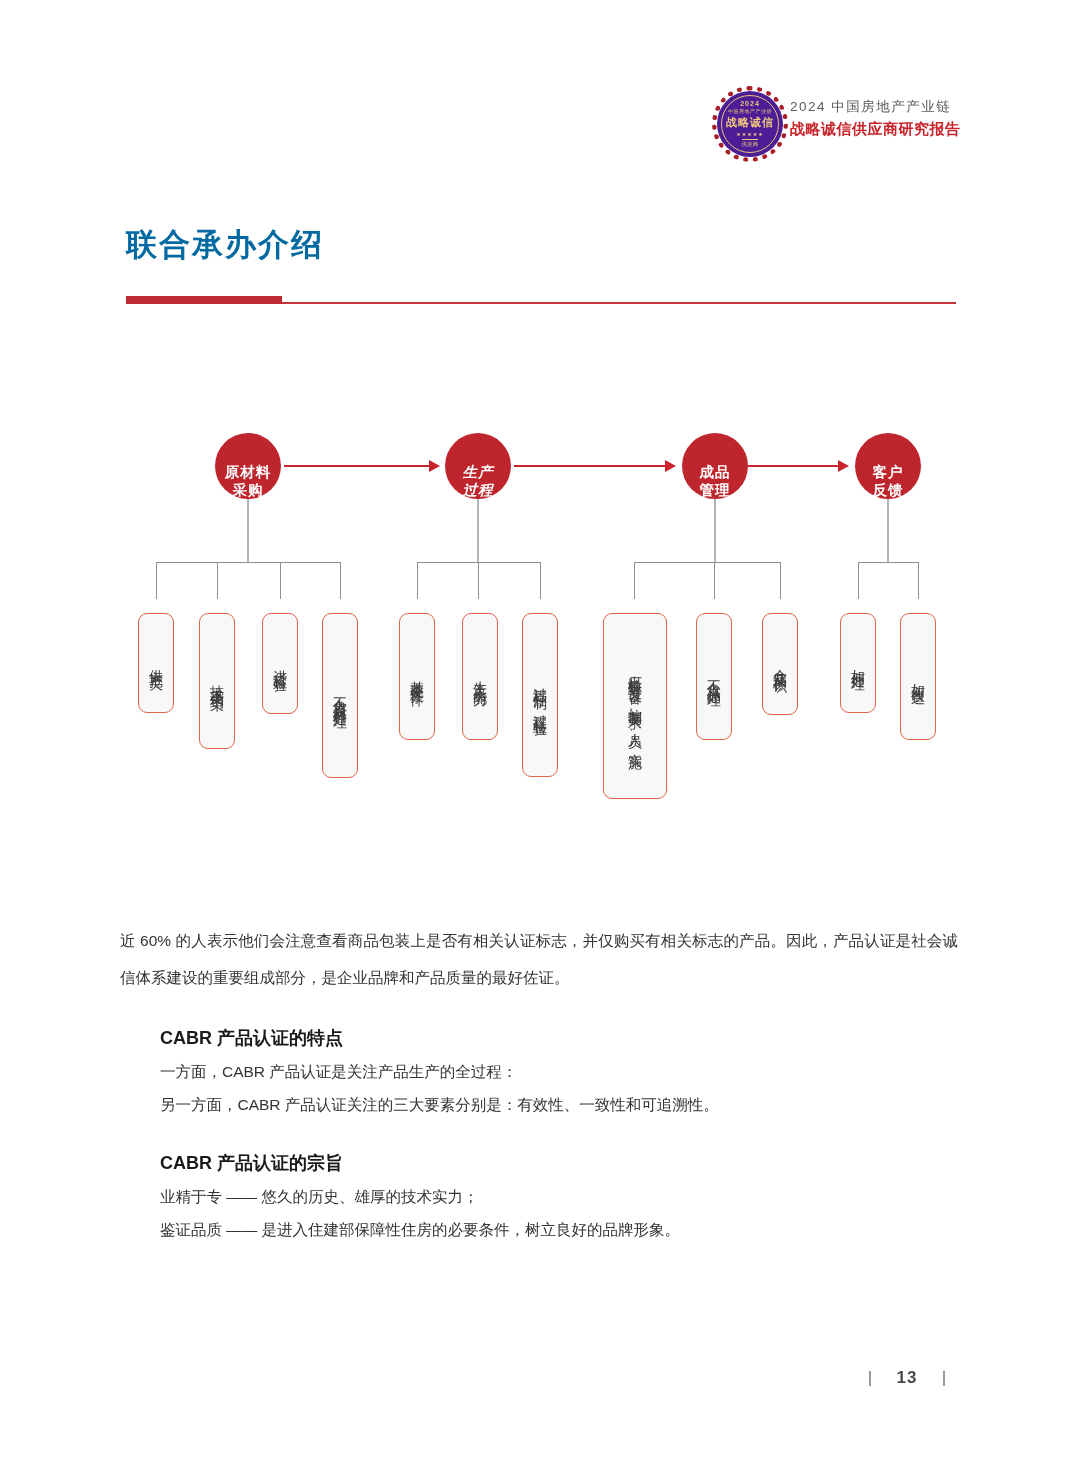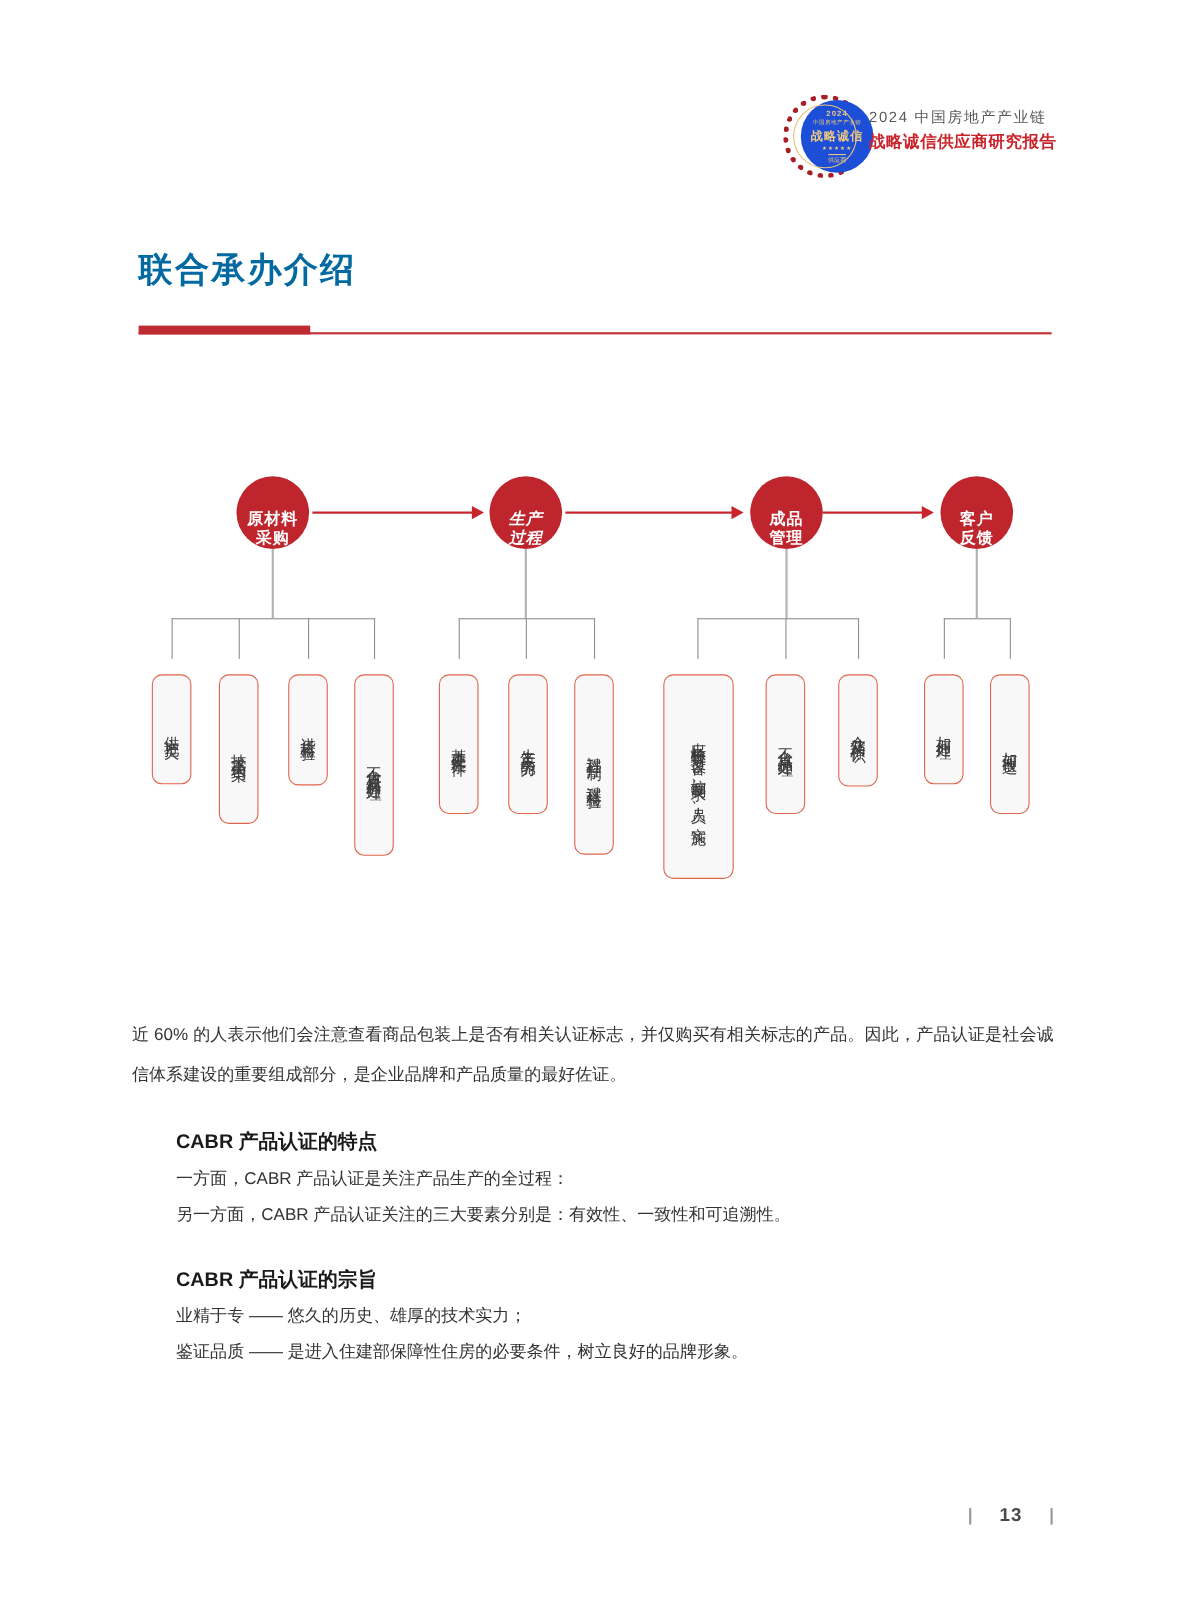--- a/index.html
+++ b/index.html
@@ -10,22 +10,22 @@
     background: #ffffff; overflow: hidden; color: #333;
   }
 
   
   .badge { position:absolute; left:712px; top:86px; width:76px; height:76px; }
   .badge-outer {
     position:absolute; inset:0; border-radius:50%;
     border:5px dotted #A81E26;
   }
   .badge-inner {
-    position:absolute; left:16px; top:5px; width:66px; height:66px; border-radius:50%;
-    background:#1d4ed8; display:flex; flex-direction:column; align-items:center;
+    position:absolute; left:5px; top:5px; width:66px; height:66px; border-radius:50%;
+    background:#4c1d95; display:flex; flex-direction:column; align-items:center;
     justify-content:center; color:#EFC87E; text-align:center;
   }
   .badge-ring { position:absolute; left:9px; top:9px; width:58px; height:58px;
     border:1px solid #E8C27E; border-radius:50%; }
   .badge-year { font-size:7px; letter-spacing:1px; font-weight:bold; }
   .badge-line { font-size:5px; letter-spacing:0.5px; margin-top:1px; }
   .badge-main { font-size:11px; font-weight:bold; letter-spacing:1px; margin-top:1px;
     font-family:"Liberation Serif","DejaVu Serif",serif; }
   .badge-stars { font-size:5px; letter-spacing:1px; margin-top:1px; }
   .badge-ribbon { font-size:5.5px; margin-top:2px; border-top:0.5px solid #E8C27E; padding-top:1px; }
@@ -82,21 +82,21 @@
   .body-text { position:absolute; left:120px; top:922px; width:838px;
     font-size:15.5px; color:#333; }
   .body-text p.intro { line-height:37px; text-align:justify; }
   .body-text h3 { font-size:18px; font-weight:bold; color:#1a1a1a;
     padding-left:40px; margin-top:26px; line-height:33px; }
   .body-text p.ind { line-height:33px; text-indent:40px; text-align:justify; }
 
   
   .page-num {
     position:absolute; left:869px; top:1366px; width:76px; height:24px;
-    display:flex; align-items:center; justify-content:space-between;margin-left:12px;
+    display:flex; align-items:center; justify-content:space-between;
   }
   .pn-bar { width:1.5px; height:15px; background:#9A9A9A; }
   .pn-val { font-size:17px; font-weight:bold; color:#4A4A4A; letter-spacing:1px; }
 </style>
 </head>
 <body>
 
 <div class="page">
 
   <div class="badge">

